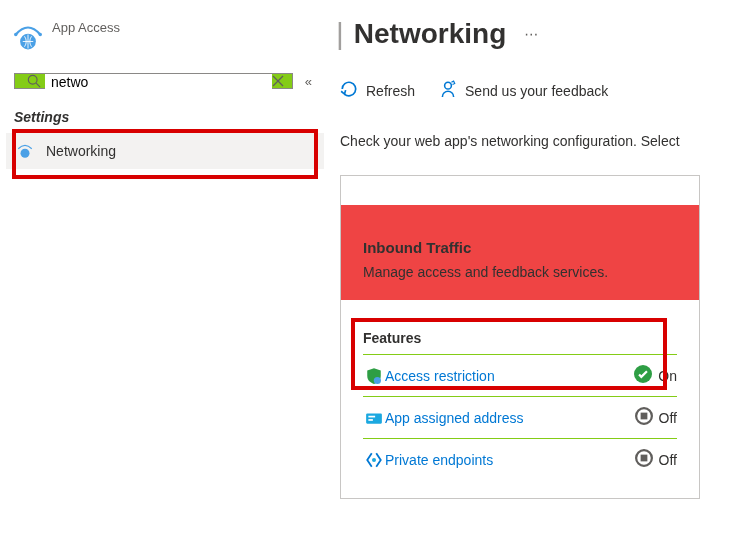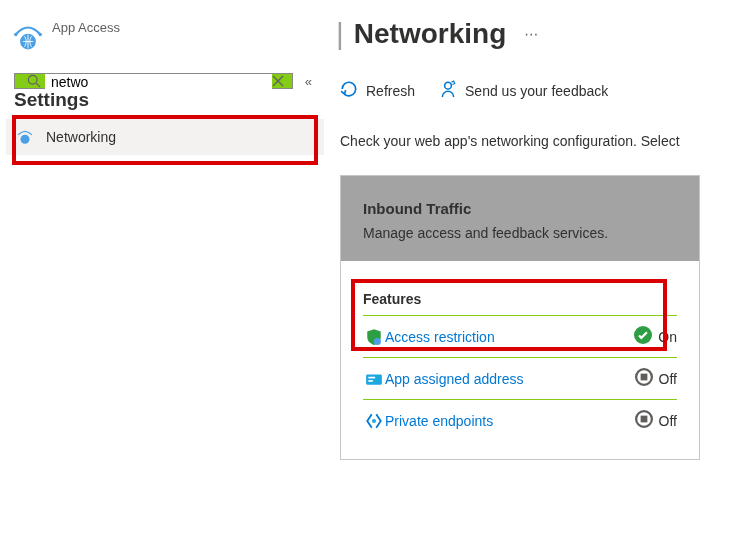--- a/index.html
+++ b/index.html
@@ -36,21 +36,21 @@
     background: #84cc16;
   }
   .search-box input {
     flex: 1;
     border: 0;
     outline: none;
     font-size: 14px;
     padding: 0 6px;
   }
   .collapse-caret { color:#605e5c; font-size:13px; padding:0 4px; cursor:pointer;}
-  .section-label { font-size: 19px; font-weight: 600; margin-bottom:6px; }
+  .section-label { font-size: 14px; font-weight: 600; margin-top: 20px; margin-bottom:6px;font-style:italic; }
   .nav-item {
     display: flex;
     align-items: center;
     gap: 10px;
     height: 36px;
     padding: 0 8px;
     margin-left: -8px;
     margin-right: -8px;
     background: #f3f2f1;
     cursor: pointer;
@@ -70,22 +70,23 @@
   .cmdbar { display:flex; gap:24px; padding: 0 0 20px 4px; border-bottom:0;}
   .cmd { display:flex; align-items:center; gap:8px; color:#323130; cursor:pointer;}
   .cmd svg { width:18px; height:18px; }
   .desc { padding: 12px 0 0 4px; color:#323130; }
   .card {
     margin: 26px 0 0 4px;
     border: 1px solid #c8c6c4;
     width: 360px;
   }
   .card-head {
-    background: #a3a3a3;
-    padding: 24px 22px 20px 22px;
+    background: #ef4444;
+    padding: 34px 22px 20px 22px;
+    margin-top: 29px;
   }
   .card-title { font-weight:700; font-size:15px; }
   .card-sub { color:#323130; margin-top:8px; }
   .card-body { padding: 30px 22px 18px 22px; }
   .feat-label { font-weight:700; margin-bottom:8px; }
   .feat-row {
     display:flex; align-items:center; 
     border-top:1px solid #84cc16;
     height:42px;
   }

